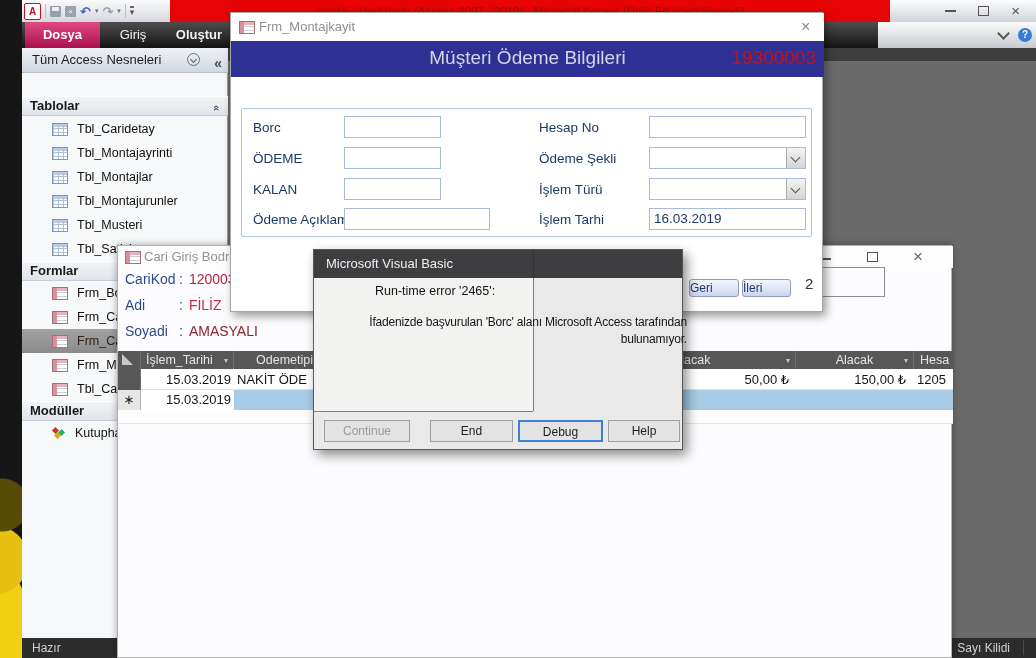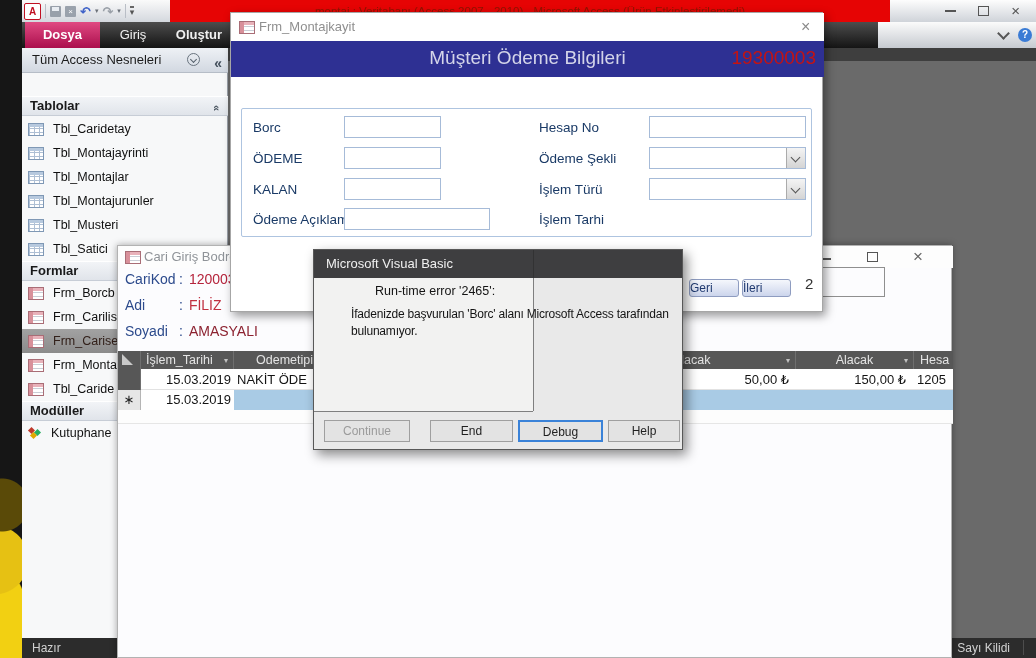--- a/index.html
+++ b/index.html
@@ -62,21 +62,21 @@
   .icon-circle-dd i{position:absolute;left:2.5px;top:3px;width:4px;height:4px;border-left:1.5px solid #55606a;border-bottom:1.5px solid #55606a;transform:rotate(-45deg);}
   .icon-collapse{position:absolute;right:6px;top:3px;font-size:14px;color:#44505c;font-weight:bold;}
   .nav-search{left:4px;top:27px;width:197px;height:18px;background:#fff;border:1px solid #a8b0ba;box-sizing:border-box;
               font-size:11.5px;font-style:italic;color:#777;line-height:16px;padding-left:4px;}
   .icon-search{position:absolute;right:4px;top:3px;width:7px;height:7px;border:1.5px solid #7a818c;border-radius:50%;}
   .icon-search::after{content:"";position:absolute;left:6px;top:6px;width:4px;height:1.5px;background:#7a818c;transform:rotate(45deg);}
   .nav-section{left:0;width:206px;height:20px;background:linear-gradient(#f2f4f7,#e0e4ea);border-top:1px solid #fff;
                border-bottom:1px solid #c7cdd6;font-weight:bold;font-size:13px;color:#19191a;line-height:20px;box-sizing:border-box;}
   .nav-section .t{position:absolute;left:8px;top:-1px;}
   .sec-chev{position:absolute;right:8px;top:1px;font-size:11px;color:#4a5560;transform:rotate(90deg);font-weight:bold;}
-  .nav-item{left:0;width:206px;height:24px;display:flex;align-items:center;padding-left:6px;box-sizing:border-box;gap:9px;
+  .nav-item{left:0;width:206px;height:24px;display:flex;align-items:center;padding-left:30px;box-sizing:border-box;gap:9px;
             font-size:12.5px;color:#101010;}
   .nav-item.sel{background:linear-gradient(#a2a2a2,#8b8b8b);color:#32201a;}
   .icon-table{width:14px;height:11px;background:
       linear-gradient(#b7c9de 3px, transparent 3px),
       linear-gradient(90deg,#aebfd4 1px, transparent 1px),
       linear-gradient(#aebfd4 1px, transparent 1px),#fff;
       background-size:100% 100%,5px 100%,100% 4px;border:1px solid #7f98b5;}
   .icon-form{width:14px;height:11px;background:
       linear-gradient(90deg,#d8909a 4px, transparent 4px),
       linear-gradient(#e8b2ba 3px, transparent 3px),
@@ -138,21 +138,21 @@
 
   
   #vb{left:313px;top:249px;width:370px;height:201px;background:#e9e9e9;border:1px solid #585858;z-index:5;
       box-shadow:4px 5px 11px rgba(0,0,0,.45);box-sizing:border-box;}
   .vb-title{left:0;top:0;width:368px;height:28px;background:#3e3e40;color:#f0f0f0;font-size:13px;line-height:28px;}
   .vb-title .t{position:absolute;left:12px;top:0;}
   .vb-panel{left:0;top:28px;width:219px;height:133px;background:#f2f2f1;}
   .vb-vline{left:219px;top:0;width:1px;height:161px;background:rgba(40,40,40,.55);}
   .vb-hline{left:0;top:161px;width:219px;height:1px;background:rgba(40,40,40,.55);}
   .vb-err{left:37px;top:34px;font-size:12.5px;color:#141414;margin-left:24px;}
-  .vb-msg{left:37px;top:56px;width:336px;font-size:12px;color:#141414;line-height:17px;letter-spacing:-0.2px;}
+  .vb-msg{left:37px;top:64px;width:336px;font-size:12px;color:#141414;line-height:17px;letter-spacing:-0.2px;text-align:right;}
   .vb-btn{position:absolute;top:170px;height:22px;background:#e3e3e3;border:1px solid #9f9f9f;font-size:12px;color:#1f1f1f;
           text-align:center;line-height:20px;box-sizing:border-box;}
   .vb-btn.disabled{color:#9b9b9b;}
   .vb-btn.default{border:2px solid #3a82d8;}
 </style>
 </head>
 <body>
 
 <div id="desktop" class="abs"></div>
 
@@ -372,20 +372,21 @@
         <i></i>
       </span>
     </span>
   <span class="abs flab" style="left:308px;top:169px;">İşlem Türü</span>
   <span class="abs fin" style="left:418px;top:165px;width:157px;height:22px;">
       <span class="combo-btn">
         <i></i>
       </span>
     </span>
   <span class="abs flab" style="left:308px;top:199px;">İşlem Tarhi</span>
+  <span class="abs fin" style="left:418px;top:195px;width:157px;height:22px;">16.03.2019</span>
 
   <span class="abs navbtn" style="left:458px;width:50px;top:266px;">Geri</span>
   <span class="abs navbtn" style="left:511px;width:49px;top:266px;">İleri</span>
   <span class="abs partial2">2</span>
 </div>
 
 <div id="vb" class="abs">
   <div class="abs vb-panel"></div>
   <div class="abs vb-title">
     <span class="t">Microsoft Visual Basic</span>

